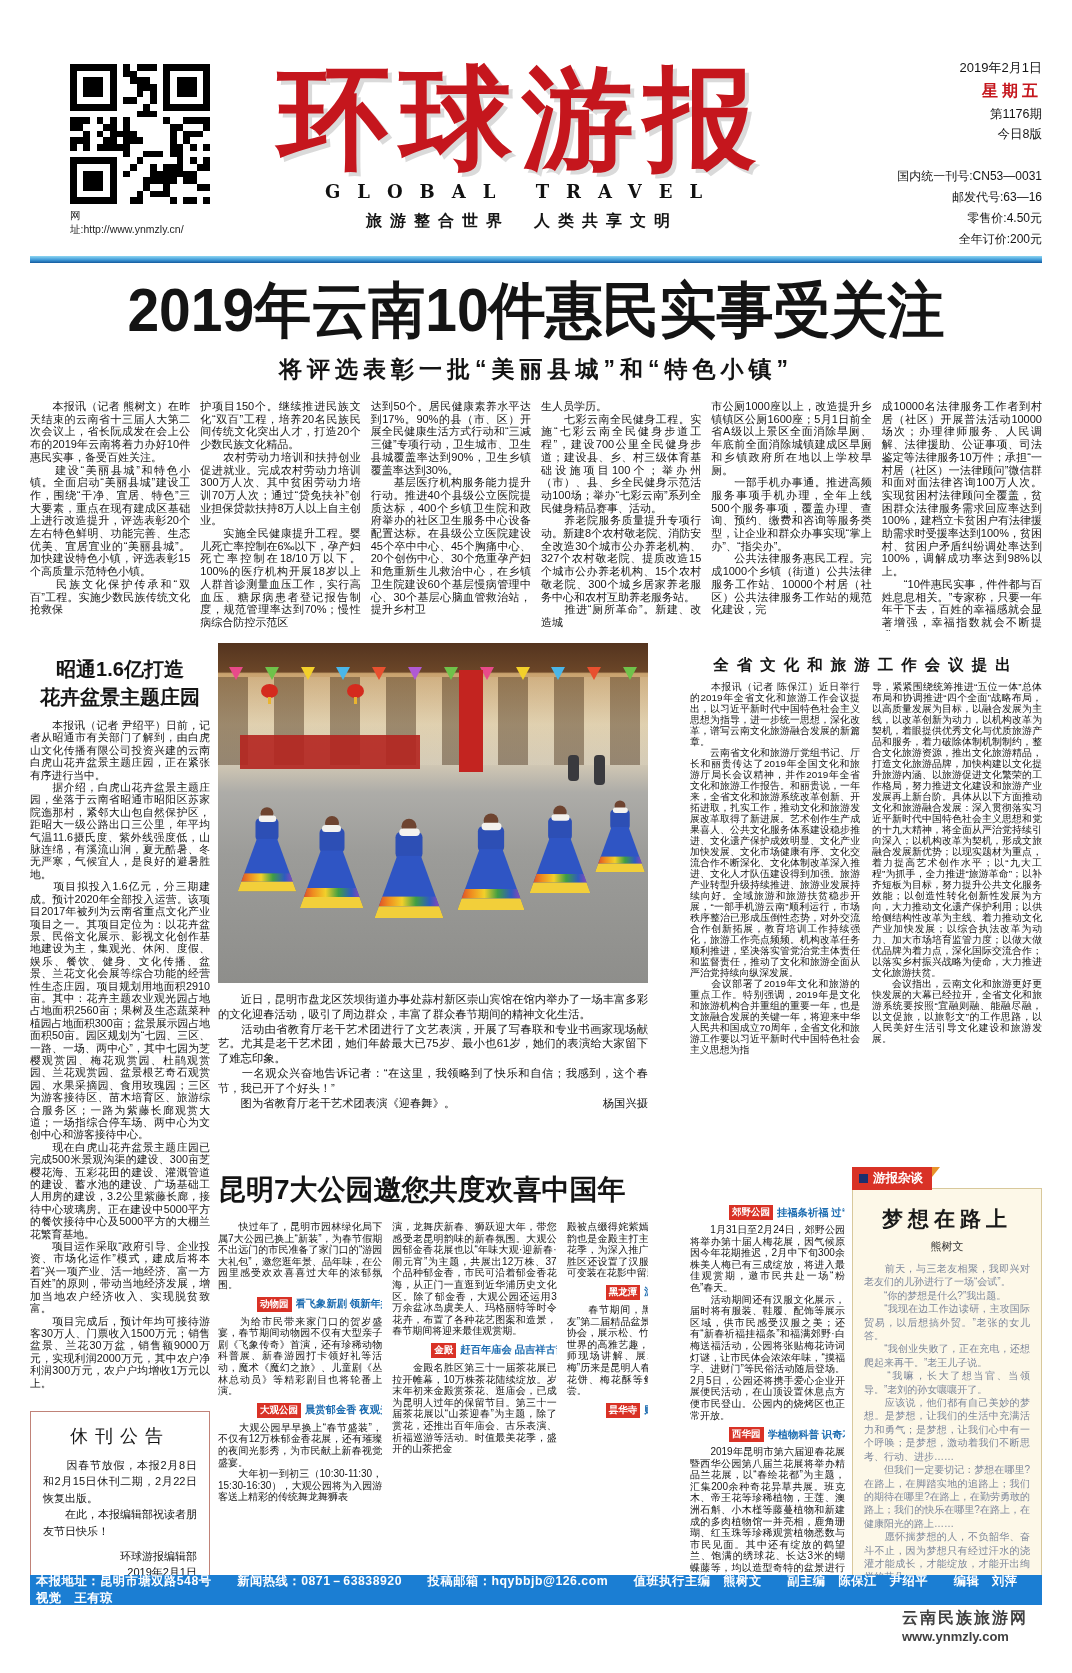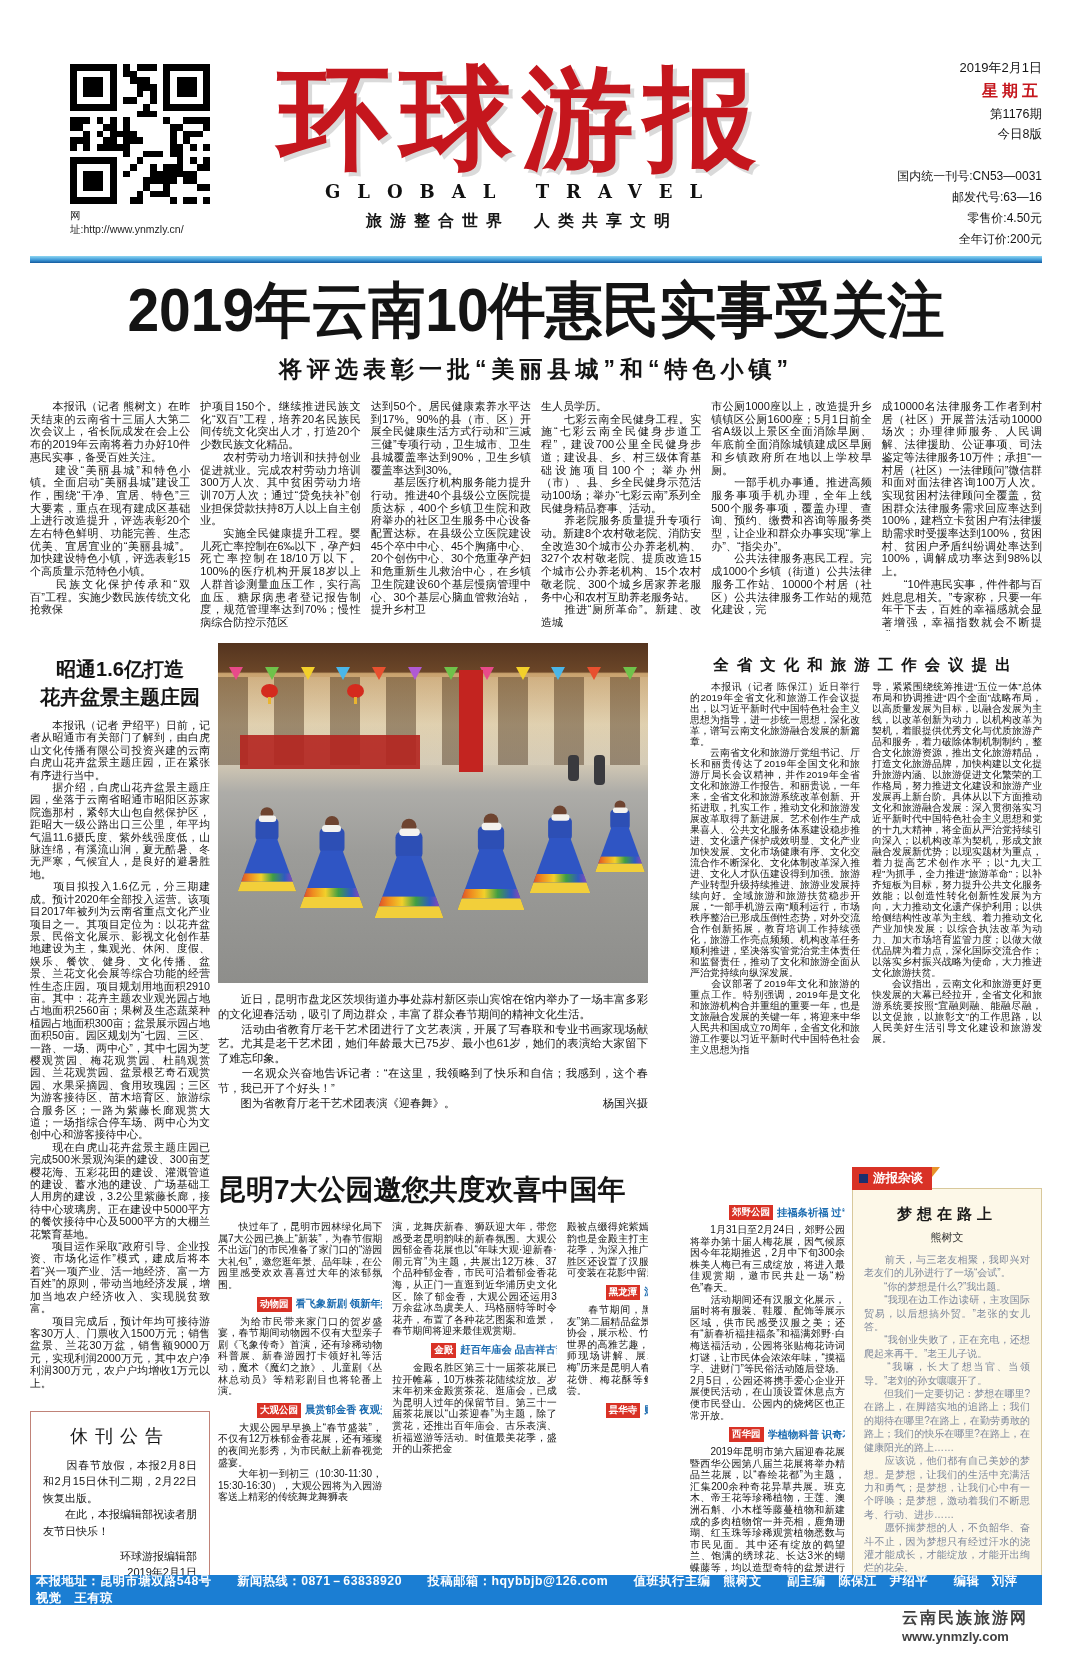--- a/index.html
+++ b/index.html
@@ -107,21 +107,21 @@
   .park-label { background:#d93226; color:#fff; font-size:9.5px; font-weight:700; padding:1px 3px; flex:none; }
   .park-title { color:#1c6cb0; font-size:10.3px; font-weight:700; white-space:nowrap; overflow:hidden; }
   .parks-col4 { width:155px; flex:none; margin-left:42px; margin-right:7px; padding-top:32px; overflow:hidden; }
 
   .sidebar { width:190px; flex:none; display:flex; flex-direction:column; }
   .essay-badge { align-self:flex-start; background:#d93226; color:#fff; font-size:12.5px; font-weight:800;
     padding:3px 9px 3px 7px; display:flex; align-items:center; gap:5px; position:relative; z-index:2; }
   .essay-badge .sq { width:9px; height:9px; background:#1c2f6e; display:inline-block; }
   .essay-badge::after { content:""; position:absolute; right:-8px; top:0; border-top:10px solid #e8932a; border-right:8px solid transparent; }
   .essay-box { border:1px solid #d8c89b; background:#fdf8e8; flex:1; margin-top:-2px; padding:14px 11px 8px; overflow:hidden; }
-  .essay-title { text-align:center; font-size:15px; font-weight:900; letter-spacing:5px; margin:2px 0 6px; color:#1a1a1a; }
+  .essay-title { text-align:center; font-size:21px; font-weight:900; letter-spacing:5px; margin:2px 0 6px; color:#1a1a1a; }
   .essay-author { text-align:center; font-size:11px; margin-bottom:8px; color:#333; }
   .essay-body p { margin:0; font-size:10px; line-height:13.4px; color:#7d879c; text-align:justify; }
 
   
   .footer-bar { margin:12px 30px 0; height:30px; background:#1b7ed3; color:#fff;
     display:flex; align-items:center; padding:0 6px; font-size:12.3px; font-weight:600; letter-spacing:.5px;
     position:absolute; left:0; right:0; top:1563px; }
   .watermark { position:absolute; right:44px; top:1608px; text-align:left;
     color:#404040; text-shadow:1px 1px 0 #fff; }
   .watermark .w1 { font-size:16px; font-weight:800; letter-spacing:2px; }
@@ -499,22 +499,22 @@
           </div>
           <div class="essay-box">
             <div class="essay-title">梦想在路上</div>
             <div class="essay-author">熊树文</div>
             <div class="essay-body">
                 <p>　　前天，与三老友相聚，我即兴对老友们的儿孙进行了一场“会试”。</p>
                 <p>　　“你的梦想是什么?”我出题。</p>
                 <p>　　“我现在边工作边读研，主攻国际贸易，以后想搞外贸。”老张的女儿答。</p>
                 <p>　　“我创业失败了，正在充电，还想爬起来再干。”老王儿子说。</p>
                 <p>　　“我嘛，长大了想当官、当领导。”老刘的孙女嚷嚷开了。</p>
+                <p>　　应该说，他们都有自己美妙的梦想。是梦想，让我们的生活中充满活力和勇气；是梦想，让我们心中有一个呼唤；是梦想，激动着我们不断思考、行动、进步……</p>
                 <p>　　但我们一定要切记：梦想在哪里?在路上，在脚踏实地的追路上；我们的期待在哪里?在路上，在勤劳勇敢的路上；我们的快乐在哪里?在路上，在健康阳光的路上……</p>
-                <p>　　应该说，他们都有自己美妙的梦想。是梦想，让我们的生活中充满活力和勇气；是梦想，让我们心中有一个呼唤；是梦想，激动着我们不断思考、行动、进步……</p>
                 <p>　　愿怀揣梦想的人，不负韶华、奋斗不止，因为梦想只有经过汗水的浇灌才能成长，才能绽放，才能开出绚烂的花朵。</p>
               </div>
           </div>
         </div>
       </div>
 
     </div>
   </div>
 
   <div class="footer-bar">

